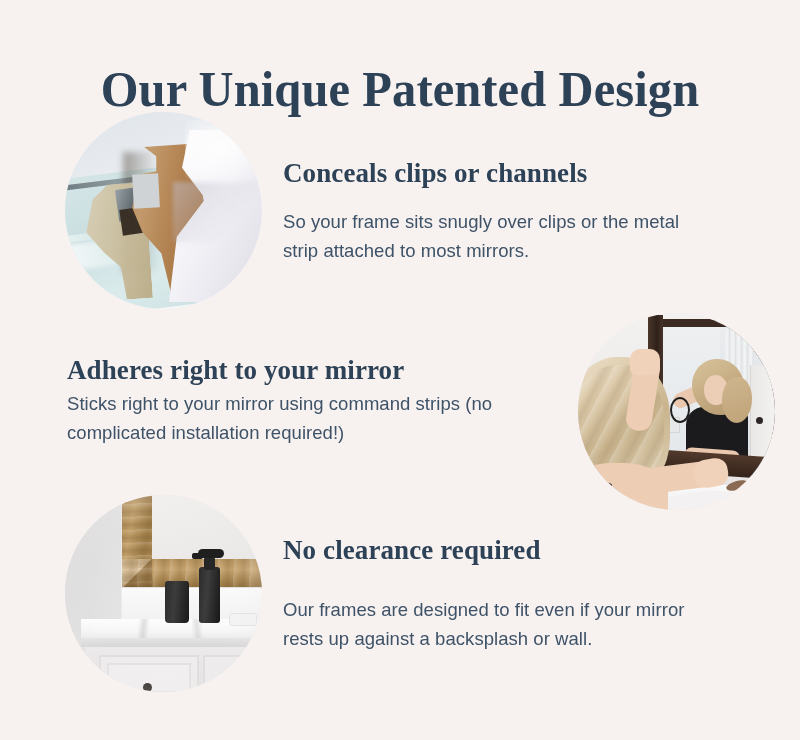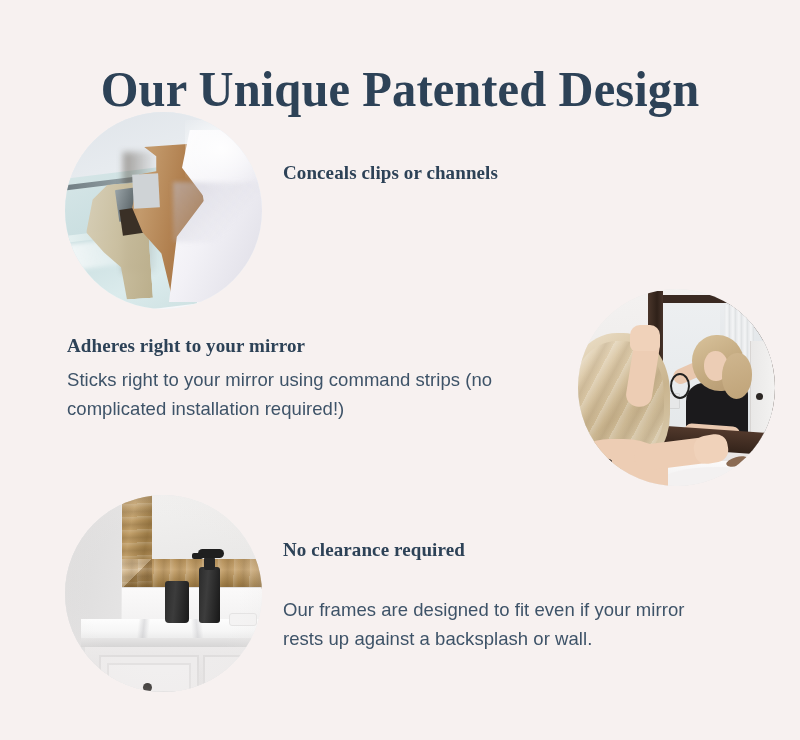--- a/index.html
+++ b/index.html
@@ -37,21 +37,21 @@
     color: #2d4257;
     transform: scaleX(0.97);
   }
 
   
   .feature {
     position: absolute;
   }
 
   .f1 { left: 0;   top: 112px; width: 800px; height: 200px; }
-  .f2 { left: 0;   top: 289px; width: 675px; height: 200px; }
+  .f2 { left: 0;   top: 313px; width: 675px; height: 200px; }
   .f3 { left: 0;   top: 495px; width: 800px; height: 200px; }
 
   .circle {
     position: absolute;
     width: 197px;
     height: 197px;
     border-radius: 50%;
     overflow: hidden;
     top: 0;
   }
@@ -61,21 +61,21 @@
   .text-col {
     position: absolute;
     top: 0;
   }
   .text-col.right { left: 283px; width: 430px; text-align: left; }
   .text-col.left  { left: 67px;  width: 480px; text-align: left; }
 
   .feat-heading {
     font-family: "Liberation Serif", "DejaVu Serif", serif;
     font-weight: 700;
-    font-size: 19px;
+    font-size: 27px;
     line-height: 34px;
     color: #2d4257;
     margin: 0;
     letter-spacing: 0.1px;
   }
   .feat-body {
     font-family: "Liberation Sans", sans-serif;
     font-weight: 400;
     font-size: 18.5px;
     line-height: 29px;
@@ -441,20 +441,21 @@
       <div class="clip-dark"></div>
       <div class="molding-front"></div>
       <div class="molding-notch"></div>
       <div class="paper-sheet"></div>
       <div class="paper-fold"></div>
       <div class="hi-sheen"></div>
     </div>
 
     <div class="text-col right">
       <p class="feat-heading">Conceals clips or channels</p>
+      <p class="feat-body">So your frame sits snugly over clips or the metal strip attached to most mirrors.</p>
     </div>
   </div>
 
   <div class="feature f2">
 
     <div class="text-col left">
       <p class="feat-heading">Adheres right to your mirror</p>
       <p class="feat-body">Sticks right to your mirror using command strips (no complicated installation required!)</p>
     </div>
 

